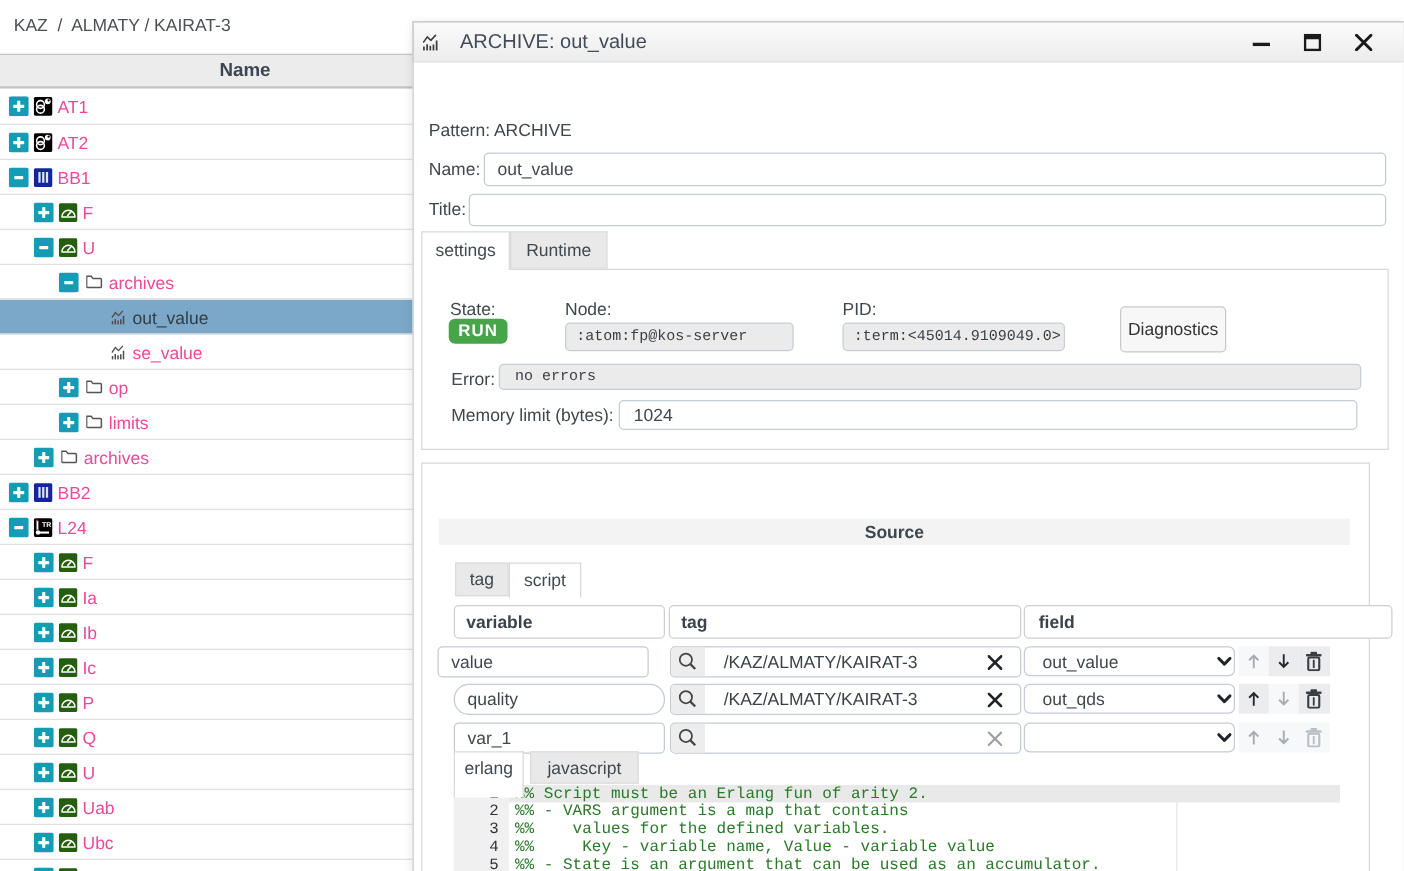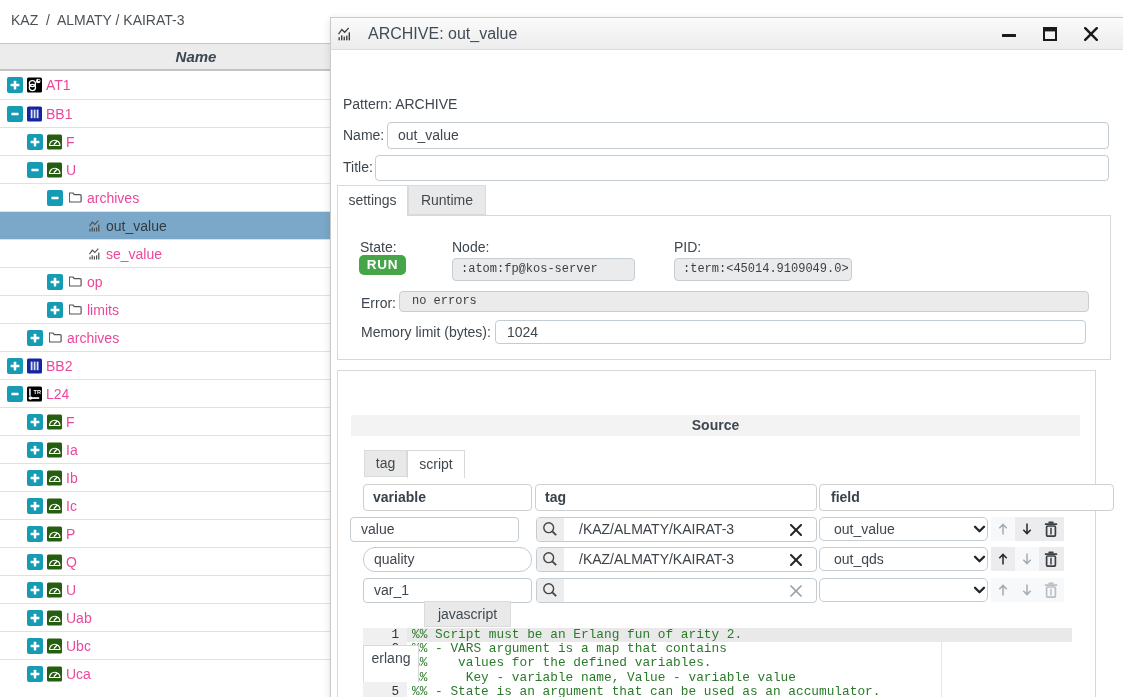--- a/index.html
+++ b/index.html
@@ -4,21 +4,21 @@
 <style>
 * { margin:0; padding:0; box-sizing:border-box; }
 html,body { width:1123px; height:697px; background:#fff; }
 body { font-family:"Liberation Sans", sans-serif; }
 #page { position:relative; width:1123px; height:697px; overflow:hidden; background:#fff; }
 .abs { position:absolute; }
 .abs svg { display:block; }
 
 
 #crumb { position:absolute; left:11px; top:12px; font-size:14px; color:#4b5157; }
-#thead { position:absolute; left:0; top:43px; width:392px; height:28px; background:#ececec; border-top:1px solid #c6c6c6; border-bottom:2px solid #c4c4c4; text-align:center; font-weight:bold; font-size:15px; color:#3d4754; line-height:26px;font-style:italic; }
+#thead { position:absolute; left:0; top:43px; width:392px; height:28px; background:#ececec; border-top:1px solid #c6c6c6; border-bottom:2px solid #c4c4c4; text-align:center; font-weight:bold; font-size:15px; color:#3d4754; line-height:26px; }
 #tree { position:absolute; left:0; top:71px; width:338px; }
 .trow { height:28px; display:flex; align-items:center; background:#fff; }
 .trow + .trow { border-top:1px solid #dfe2e5; }
 .trow.sel { background:#7ba8c8; }
 .sp { display:inline-block; flex:none; }
 .tb,.ti,.tf,.tc { flex:none; display:block; }
 .tf,.tc { margin-left:2px; }
 .tl { margin-left:4px; font-size:14px; color:#ec4899; white-space:nowrap; }
 .trow.sel .tl { color:#333c44; }
 
@@ -57,20 +57,39 @@
           </g>
           <circle cx="11.2" cy="4" r="2.3" fill="#fff"></circle>
           <circle cx="11.9" cy="3.3" r="0.9" fill="#000"></circle>
         </svg>
         <span class="tl">AT1</span>
       </div>
 <div class="trow">
         <span class="sp" style="width:7px"></span>
         <svg class="tb" width="16" height="16" viewBox="0 0 16 16">
           <rect x="0" y="0" width="16" height="16" rx="2" fill="#169bb5"></rect>
+          <rect x="3.6" y="6.8" width="8.8" height="2.5" rx="0.6" fill="#fff"></rect>
+          <rect x="6.75" y="3.65" width="2.5" height="8.8" rx="0.6" fill="#fff"></rect>
+        </svg>
+        <span class="sp" style="width:4px"></span>
+        <svg class="ti" width="15" height="16" viewBox="0 0 15 16">
+          <rect x="0" y="0.5" width="15" height="15" rx="1.5" fill="#000"></rect>
+          <g stroke="#fff" stroke-width="1.25" fill="none">
+            <circle cx="5.4" cy="6.6" r="3.1"></circle>
+            <circle cx="5.4" cy="10.4" r="3.1"></circle>
+          </g>
+          <circle cx="11.2" cy="4" r="2.3" fill="#fff"></circle>
+          <circle cx="11.9" cy="3.3" r="0.9" fill="#000"></circle>
+        </svg>
+        <span class="tl">AT2</span>
+      </div>
+<div class="trow">
+        <span class="sp" style="width:7px"></span>
+        <svg class="tb" width="16" height="16" viewBox="0 0 16 16">
+          <rect x="0" y="0" width="16" height="16" rx="2" fill="#169bb5"></rect>
           <rect x="4.4" y="6.8" width="7.2" height="2.5" rx="0.6" fill="#fff"></rect>
         </svg>
         <span class="sp" style="width:4px"></span>
         <svg class="ti" width="15" height="16" viewBox="0 0 15 16">
           <rect x="0" y="0.5" width="15" height="15" rx="1.5" fill="#14269e"></rect>
           <rect x="3.7" y="3.6" width="1.8" height="8.6" fill="#dce1f8"></rect>
           <rect x="6.7" y="3.6" width="1.8" height="8.6" fill="#dce1f8"></rect>
           <rect x="9.7" y="3.6" width="1.8" height="8.6" fill="#dce1f8"></rect>
         </svg>
         <span class="tl">BB1</span>
@@ -413,20 +432,21 @@
 
   <div class="lbl" style="left:360px;top:239px;">State:</div>
   <div class="abs" style="left:359px;top:255px;width:47px;height:20px;background:#46a449;border-radius:5px;color:#fff;font-weight:bold;font-size:13.5px;text-align:center;line-height:20px;letter-spacing:0.8px;">RUN</div>
 
   <div class="lbl" style="left:452px;top:239px;">Node:</div>
   <div class="inp gray" style="left:452px;top:258px;width:183px;height:23px;line-height:21px;padding-left:8px;">:atom:fp@kos-server</div>
 
   <div class="lbl" style="left:674px;top:239px;">PID:</div>
   <div class="inp gray" style="left:674px;top:258px;width:178px;height:23px;line-height:21px;padding-left:8px;">:term:&lt;45014.9109049.0&gt;</div>
 
+  <div class="abs" style="left:896px;top:245px;width:85px;height:37px;background:#f7f7f7;border:1px solid #c9c9c9;border-radius:4px;font-size:14px;color:#333;text-align:center;line-height:35px;">Diagnostics</div>
 
   <div class="lbl" style="left:361px;top:295px;text-align:right;">Error:</div>
   <div class="inp gray" style="left:399px;top:291px;width:690px;height:21px;line-height:19px;padding-left:12px;">no errors</div>
 
   <div class="lbl" style="left:361px;top:324px;">Memory limit (bytes):</div>
   <div class="inp" style="left:495px;top:320px;width:591px;height:24px;line-height:22px;padding-left:11px;">1024</div>
 
   <div class="panel" style="left:337px;top:370px;width:759px;height:340px;"></div>
   <div class="abs" style="left:351px;top:415px;width:729px;height:21px;background:#f3f3f3;text-align:center;font-weight:bold;font-size:14px;color:#3e4750;line-height:21px;">Source</div>
 
@@ -565,21 +585,21 @@
   <div class="abs" style="left:1039px;top:578px;width:25px;height:24px;background:#f7f8f9;"></div>
   <div class="abs" style="left:1044px;top:582px;">
       <svg width="14" height="16" viewBox="0 0 14 16">
         <rect x="4.4" y="0.4" width="5.2" height="2.2" rx="0.7" fill="#b9bfc5"></rect>
         <rect x="0.8" y="2.2" width="12.4" height="1.9" rx="0.5" fill="#b9bfc5"></rect>
         <rect x="2.6" y="5" width="8.8" height="10.2" rx="1.1" fill="none" stroke="#b9bfc5" stroke-width="1.7"></rect>
         <line x1="7" y1="6.8" x2="7" y2="13.4" stroke="#b9bfc5" stroke-width="1.5"></line>
       </svg>
     </div>
 
-  <div class="tab on" style="left:363px;top:601px;width:56px;height:37px;line-height:25px;margin-top:44px;">erlang</div>
+  <div class="tab on" style="left:363px;top:601px;width:56px;height:37px;line-height:25px;">erlang</div>
   <div class="tab off" style="left:424px;top:601px;width:87px;height:26px;line-height:24px;">javascript</div>
 
   <div class="abs" style="left:363px;top:628px;width:44px;height:69px;background:#f0f0f0;"></div>
   <div class="abs" style="left:407px;top:628px;width:665px;height:14px;background:#e9e9e9;"></div>
   <div class="abs" style="left:941px;top:642px;width:1px;height:55px;background:#e6e6e6;"></div>
   <pre class="abs" style="left:363px;top:628px;width:36px;text-align:right;font-family:'Liberation Mono',monospace;font-size:12.6px;line-height:14.2px;color:#2f3236;">1
 2
 3
 4
 5</pre>

